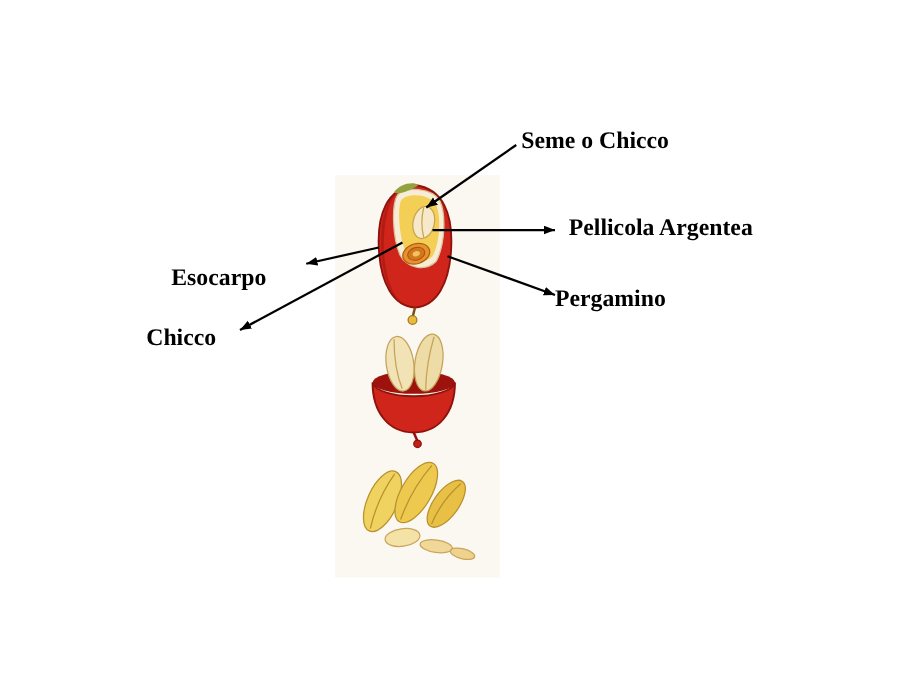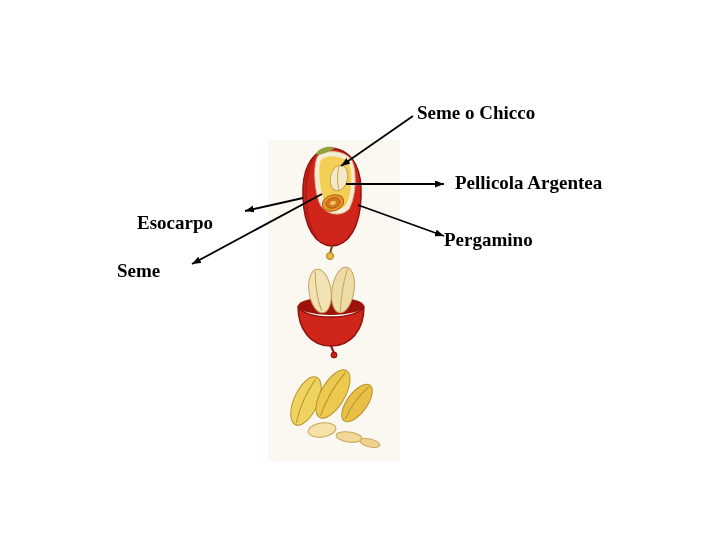--- a/index.html
+++ b/index.html
@@ -89,15 +89,15 @@
       <line x1="358" y1="205" x2="444" y2="236" marker-end="url(#arrow)"></line>
       <line x1="303" y1="198" x2="245" y2="211" marker-end="url(#arrow)"></line>
       <line x1="322" y1="194" x2="192" y2="264" marker-end="url(#arrow)"></line>
     </g>
   </svg>
 
   <div class="label label-seme">Seme o Chicco</div>
   <div class="label label-pellicola">Pellicola Argentea</div>
   <div class="label label-pergamino">Pergamino</div>
   <div class="label label-esocarpo">Esocarpo</div>
-  <div class="label label-polpa">Seme</div>
+  <div class="label label-polpa">Chicco</div>
 
 </div>
 
 </body></html>

